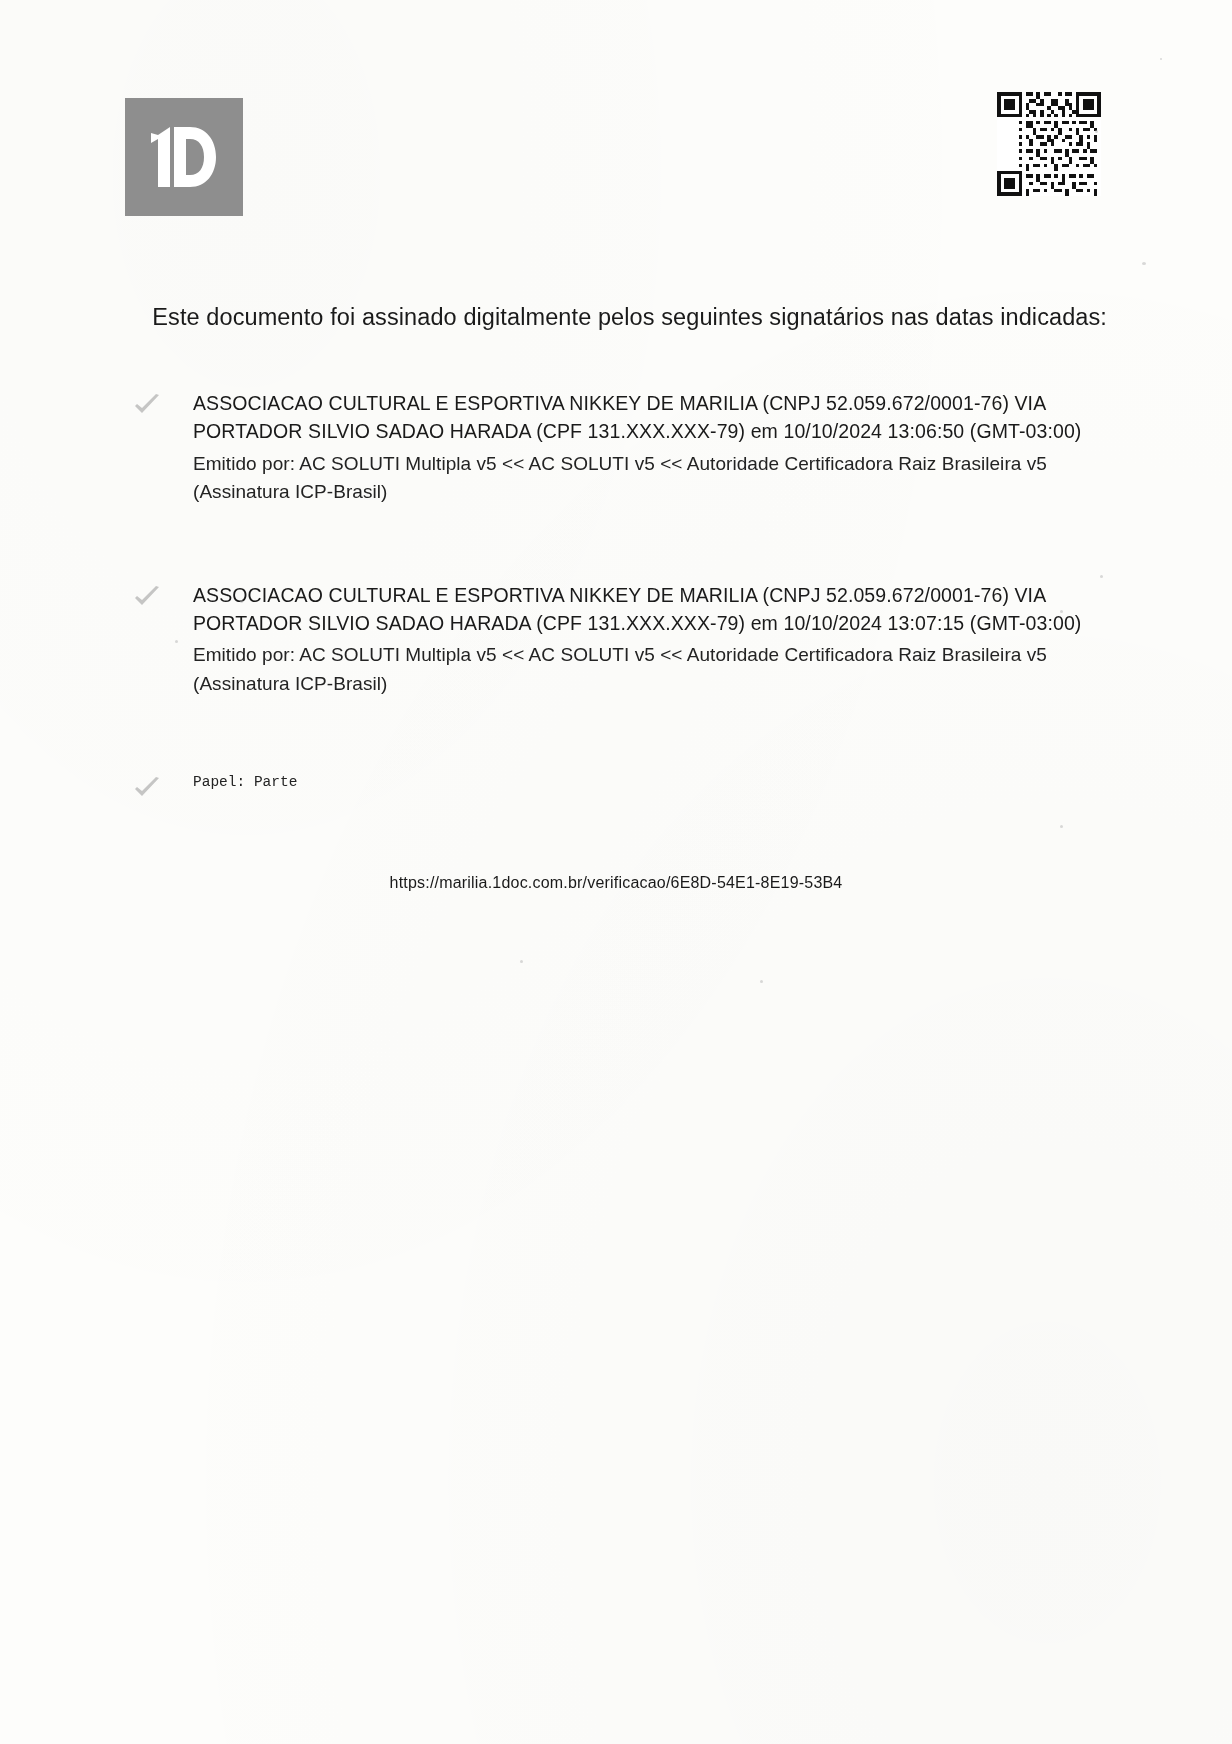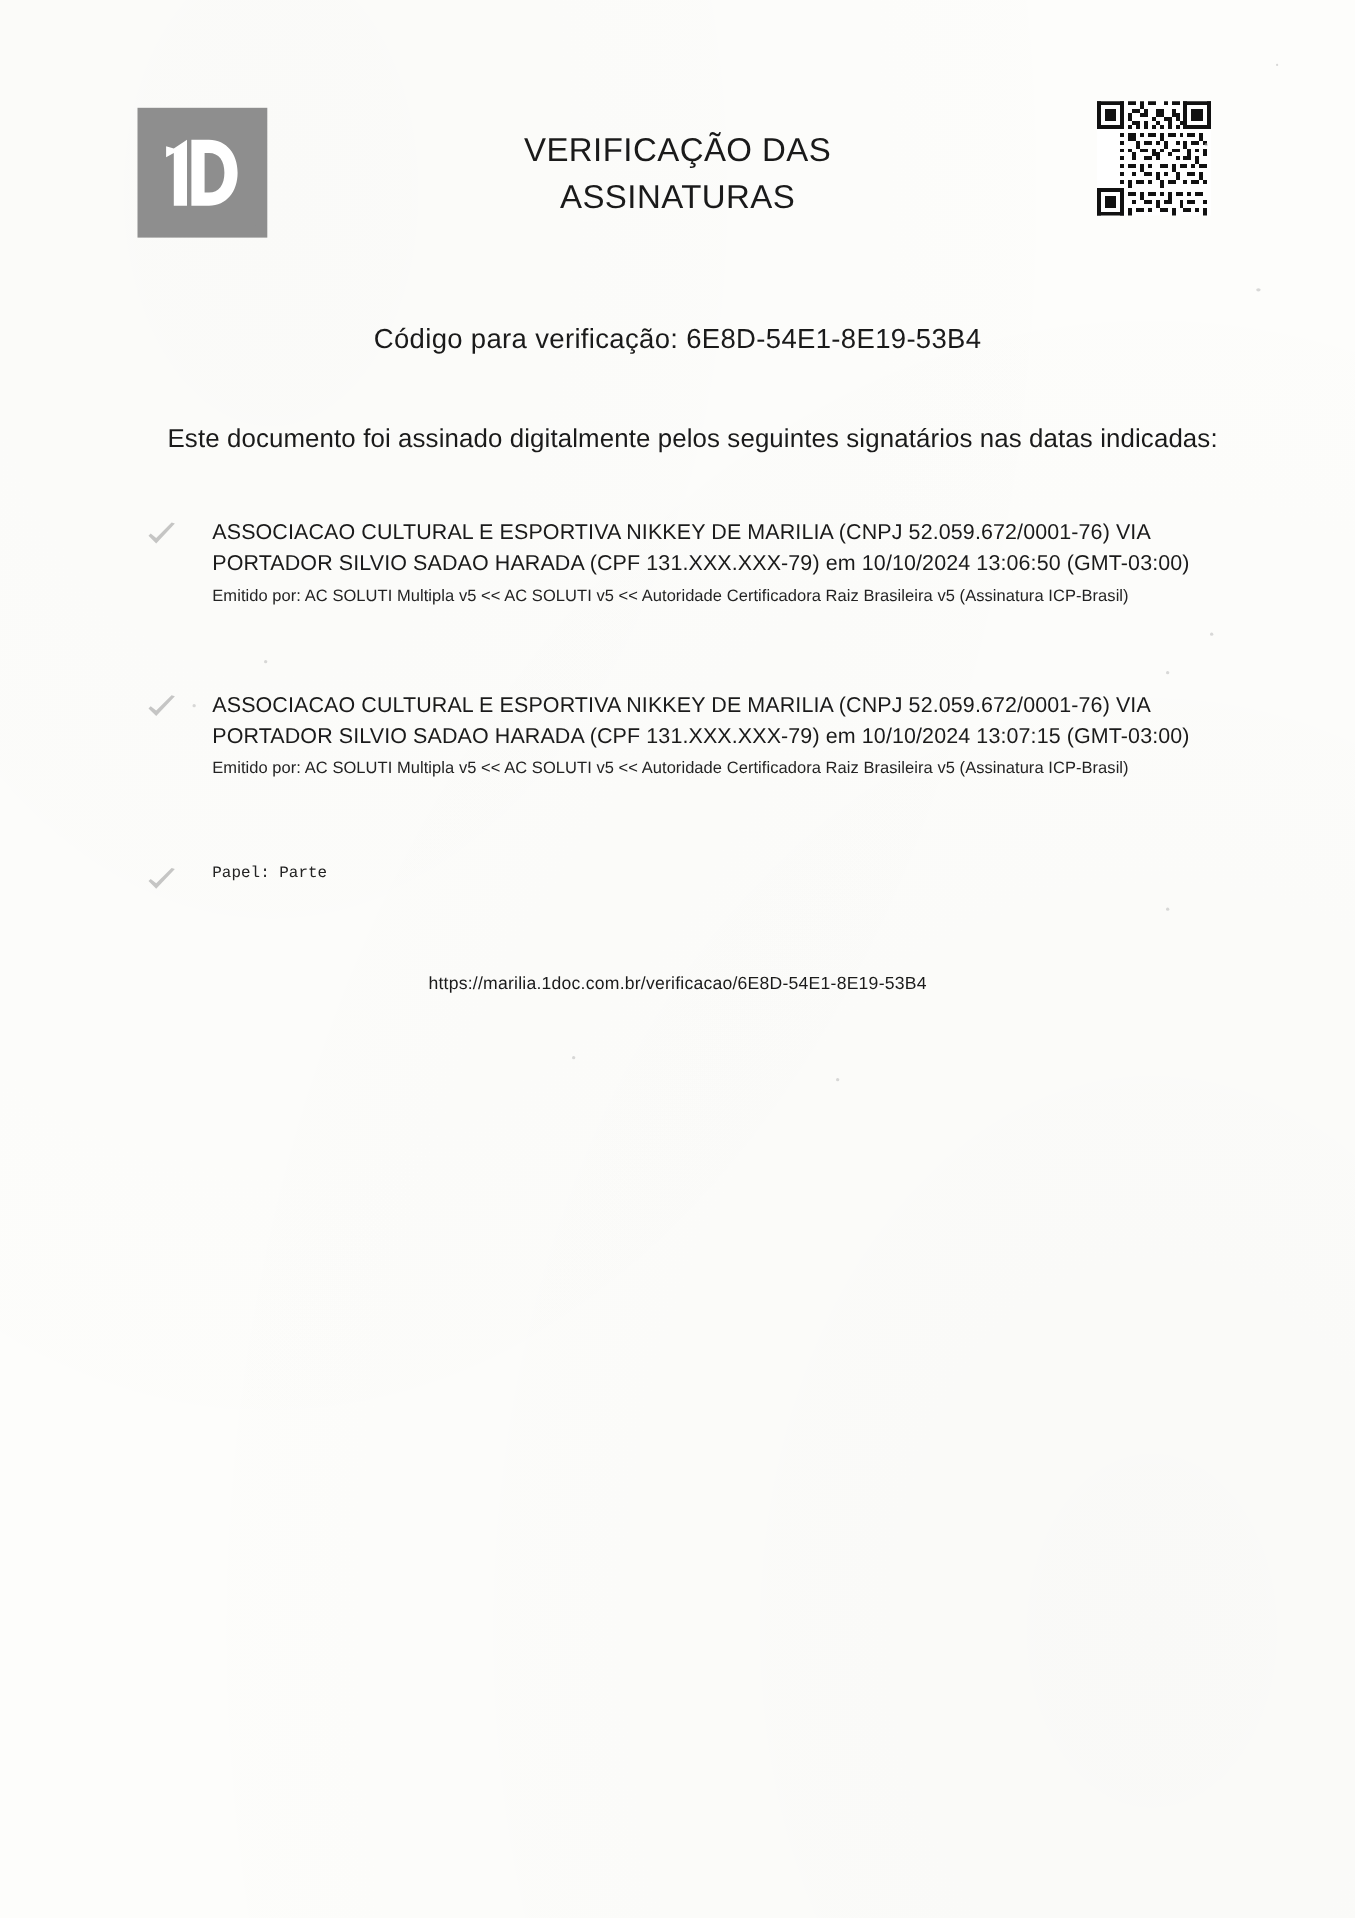--- a/index.html
+++ b/index.html
@@ -116,21 +116,21 @@
   }
   .check svg { display: block; }
 
   .sig-main {
     font-size: 19.5px;
     line-height: 1.45;
     color: #1a1a1a;
     letter-spacing: 0.1px;
   }
   .sig-sub {
-    font-size: 15px;
+    font-size: 19px;
     line-height: 1.5;
     color: #232323;
     margin-top: 4px;
     letter-spacing: 0.05px;
   }
   .sig-role {
     font-size: 14.5px;
     line-height: 1.5;
     color: #232323;
     margin-top: 3px;
@@ -174,24 +174,20 @@
         <svg width="96" height="96" viewBox="0 0 96 96">
           <rect x="0" y="0" width="96" height="96" fill="#8e8e8e"></rect>
           <g fill="#ffffff">
             <path d="M22 26 L34 18 L34 78 L22 78 L22 30 L15 34 L15 24 Z"></path>
             <path d="M38 18 L54 18 C70 18 80 31 80 48 C80 65 70 78 54 78 L38 78 Z
                      M50 30 L50 66 L54 66 C63 66 68 59 68 48 C68 37 63 30 54 30 Z"></path>
           </g>
         </svg>
       </div>
 
-      <div class="header-title">
-        <span>VERIFICAÇÃO DAS</span>
-        <span>ASSINATURAS</span>
-      </div>
 
       <div class="qr">
         <svg width="104" height="104" viewBox="0 0 29 29" shape-rendering="crispEdges">
           <rect width="29" height="29" fill="#ffffff"></rect>
           <g fill="#111111">
 
             <rect x="0" y="0" width="7" height="1"></rect>
             <rect x="0" y="6" width="7" height="1"></rect>
             <rect x="0" y="0" width="1" height="7"></rect>
             <rect x="6" y="0" width="1" height="7"></rect>
@@ -329,21 +325,20 @@
             <rect x="19" y="27" width="1" height="2"></rect>
             <rect x="22" y="27" width="2" height="1"></rect>
             <rect x="25" y="27" width="1" height="1"></rect>
             <rect x="27" y="27" width="1" height="2"></rect>
           </g>
         </svg>
       </div>
 
     </div>
 
-    <div class="code-line">Código para verificação: 6E8D-54E1-8E19-53B4</div>
 
     <div class="intro">Este documento foi assinado digitalmente pelos seguintes signatários nas datas indicadas:</div>
 
     <div class="signatures">
 
       <div class="sig">
         <span class="check">
           <svg width="28" height="24" viewBox="0 0 28 24">
             <path d="M2 13 L9 20 L26 2 L23 1 L9 15 L4 11 Z" fill="#9a9a9a"></path>
           </svg>

